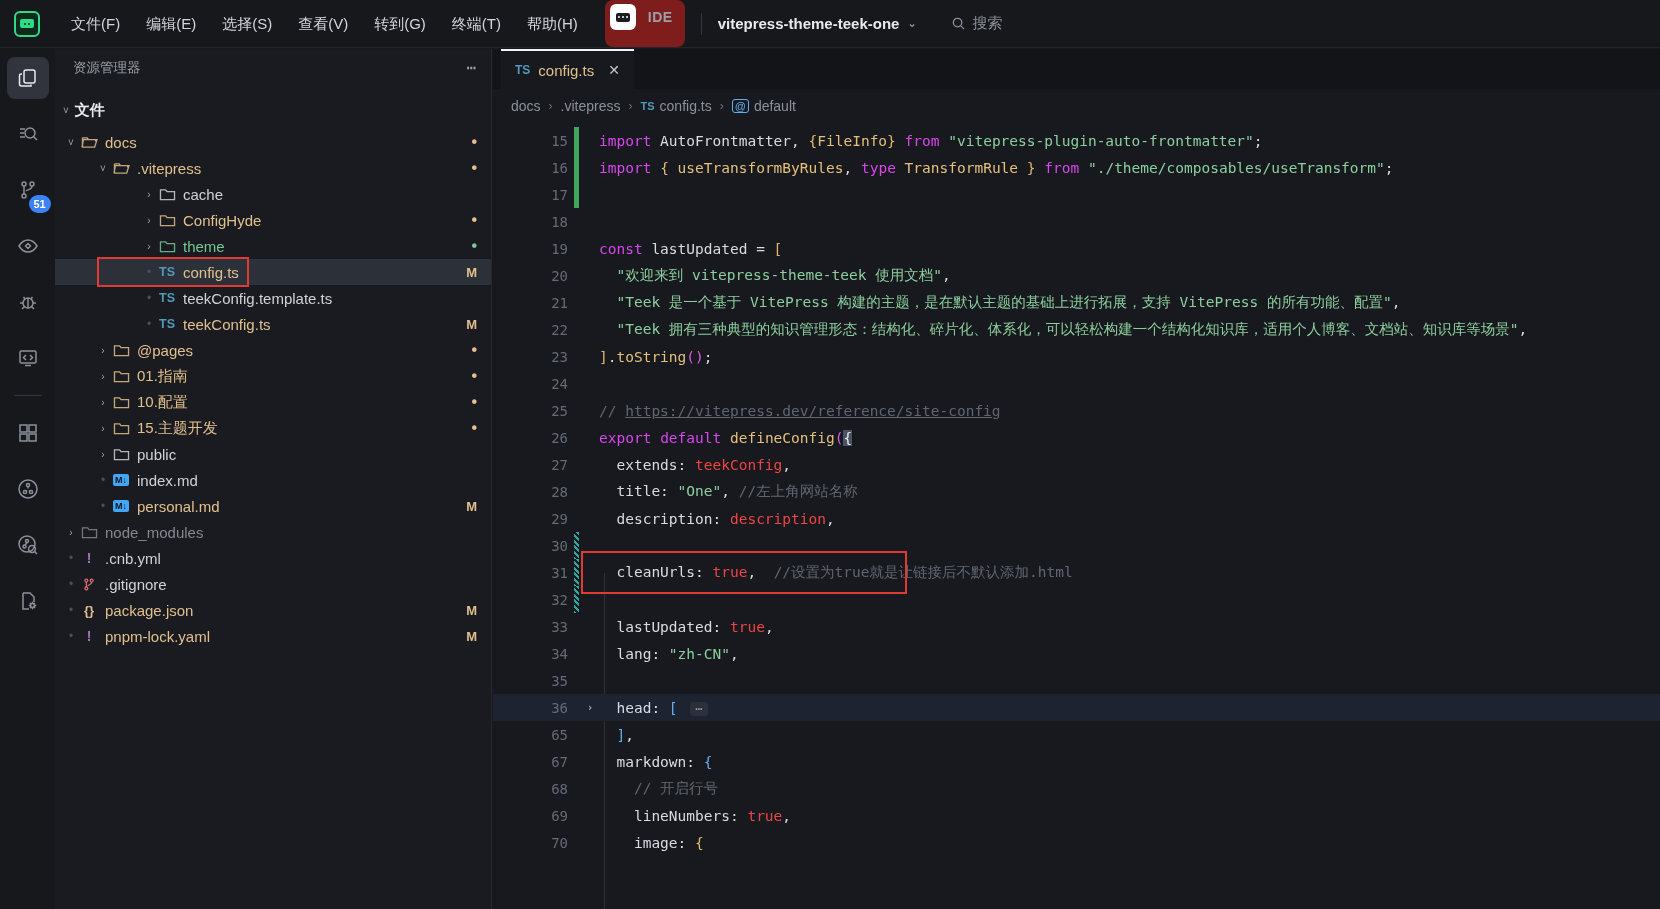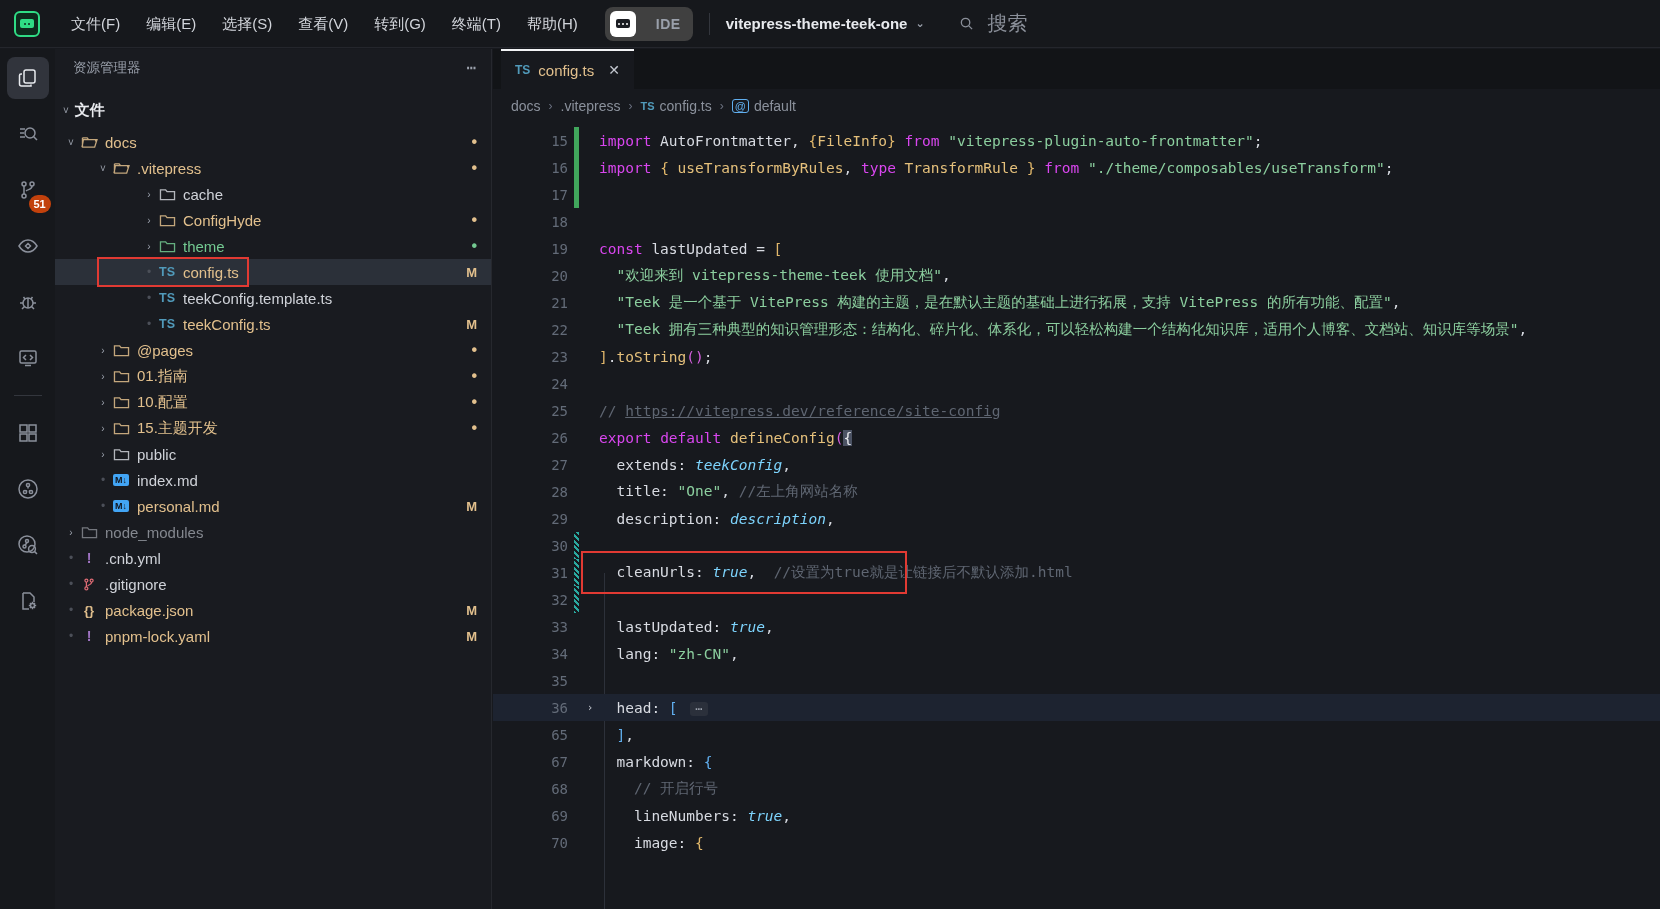--- a/index.html
+++ b/index.html
@@ -7,40 +7,40 @@
     font-family:"Liberation Sans","DejaVu Sans",sans-serif; color:#d0d3d9; }
 
   
   .titlebar { position:absolute; left:0; top:0; width:1660px; height:48px;
     background:#16181c; border-bottom:1px solid #24262c; display:flex; align-items:center; }
   .app-logo { width:26px; height:26px; margin:0 18px 0 14px; border-radius:6px;
     background:#0e2a1d; border:2px solid #2fdc85; display:flex; align-items:center; justify-content:center; }
   .app-logo .face { width:14px; height:9px; background:#2fdc85; border-radius:2px; display:flex; align-items:center; justify-content:center; gap:2px; }
   .app-logo .face i { width:2px; height:2px; background:#0e2a1d; border-radius:50%; display:block; }
   .menu-item { padding:0 13px; font-size:15px; color:#d2d5db; line-height:48px; cursor:default; }
-  .ide-badge { display:flex; align-items:center; gap:20px; background:#404040; border-radius:8px;
-    padding:4px 12px 4px 5px; margin-left:14px; }
+  .ide-badge { display:flex; align-items:center; gap:12px; background:#7f1d1d; border-radius:8px;
+    padding:4px 12px 17px 5px; margin-left:14px; }
   .ide-badge .bot { width:26px; height:26px; background:#ffffff; border-radius:6px; display:flex; align-items:center; justify-content:center; }
   .ide-badge .bot .face { width:14px; height:9px; background:#1b1d22; border-radius:2px; display:flex; align-items:center; justify-content:center; gap:2px; }
   .ide-badge .bot .face i { width:2px; height:2px; background:#fff; border-radius:50%; }
   .ide-badge .txt { font-size:14px; color:#9aa0ab; font-weight:bold; letter-spacing:.5px; }
   .tb-divider { width:1px; height:22px; background:#33363d; margin:0 16px; }
   .project-name { font-size:15px; font-weight:bold; color:#e8eaee; display:flex; align-items:center; gap:8px; }
   .project-name .chev { color:#9aa0ab; font-size:11px; }
-  .tb-search { display:flex; align-items:center; gap:14px; margin-left:34px; color:#8a8f99; font-size:20px; }
+  .tb-search { display:flex; align-items:center; gap:7px; margin-left:34px; color:#8a8f99; font-size:15px; }
 
   
   .activitybar { position:absolute; left:0; top:49px; width:55px; height:860px; background:#16181c;
     display:flex; flex-direction:column; align-items:center; padding-top:8px; }
   .ab-item { width:42px; height:42px; margin-bottom:14px; display:flex; align-items:center; justify-content:center;
     border-radius:8px; position:relative; color:#8b909b; }
   .ab-item.active { background:#31343c; color:#e8eaee; }
   .ab-item svg { stroke:currentColor; fill:none; stroke-width:1.5; }
   .ab-badge { position:absolute; right:-2px; bottom:-2px; min-width:22px; height:18px; border-radius:9px;
-    background:#c2410c; color:#fff; font-size:11px; font-weight:bold; display:flex; align-items:center; justify-content:center; padding:0 4px; }
+    background:#3b82f6; color:#fff; font-size:11px; font-weight:bold; display:flex; align-items:center; justify-content:center; padding:0 4px; }
   .ab-sep { width:28px; height:1px; background:#33363d; margin:2px 0 16px 0; }
 
   
   .sidebar { position:absolute; left:55px; top:49px; width:437px; height:860px; background:#191b20;
     border-right:1px solid #26282e; }
   .sb-header { height:38px; display:flex; align-items:center; justify-content:space-between; padding:0 14px 0 18px;font-family:Liberation Mono, monospace; }
   .sb-title { font-size:13.5px; color:#9ba1ac; }
   .sb-more { color:#9ba1ac; font-size:16px; letter-spacing:1px; }
   .sb-section { height:30px; display:flex; align-items:center; gap:6px; padding-left:8px; margin-top:8px; }
   .sb-section .chev { color:#9ba1ac; font-size:10px; }
@@ -82,21 +82,21 @@
   .cl { height:27px; display:flex; align-items:center; position:relative; white-space:pre; }
   .cl.hl { background:#1d2330; }
   .cl.blame-row { background:#262932; }
   .cl-num { width:75px; text-align:right; color:#636b78; font-size:14px; flex:none; }
   .cl-mark { width:5px; height:27px; margin-left:6px; flex:none; }
   .cl-mark.green { background:#41a65c; }
   .cl-mark.teal { background:repeating-linear-gradient(45deg,#2aa9a0 0 2px,transparent 2px 4px); }
   .cl-fold { width:18px; text-align:center; color:#c3c7cf; font-size:11px; flex:none; margin-left:-18px; }
   .cl-text { padding-left:20px; }
   .tk-kw { color:#d946ef; } .tk-str { color:#8ccf9f; } .tk-fn { color:#e5c07b; }
-  .tk-var { color:#7dd3fc;font-style:italic; } .tk-def { color:#d8dbe2; } .tk-cmt { color:#5f6672; }
+  .tk-var { color:#ef4444; } .tk-def { color:#d8dbe2; } .tk-cmt { color:#5f6672; }
   .tk-lnk { color:#5f6672; text-decoration:underline; }
   .tk-bry { color:#e2b86b; } .tk-brp { color:#d55fde; } .tk-brb { color:#61afef; }
   .tk-cur { color:#e8eaee; background:#4b5263; }
   .tk-fold { color:#9ba1ac; background:#2b303b; border-radius:3px; padding:0 5px; font-size:12px; margin-left:4px; }
   .blame-txt { color:#6b7280; font-size:14px; padding-left:56px; }
   .indent-guide { position:absolute; left:111px; top:450px; width:1px; height:430px; background:#2d313a; pointer-events:none; }
   .redbox-code { position:absolute; left:88px; width:326px; border:2px solid #e13a33; pointer-events:none; z-index:6; }
 </style>
 </head>
 <body>

